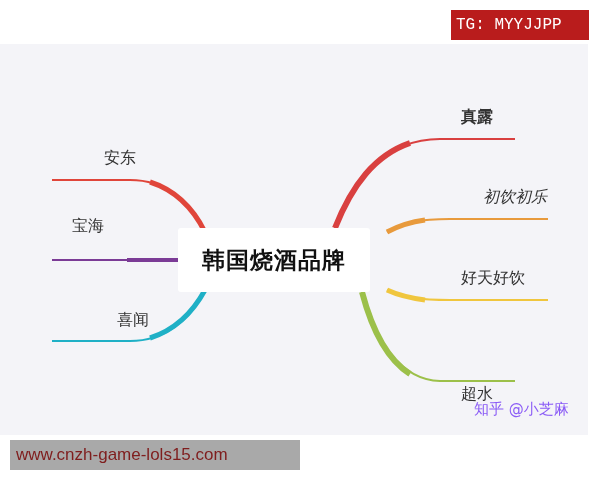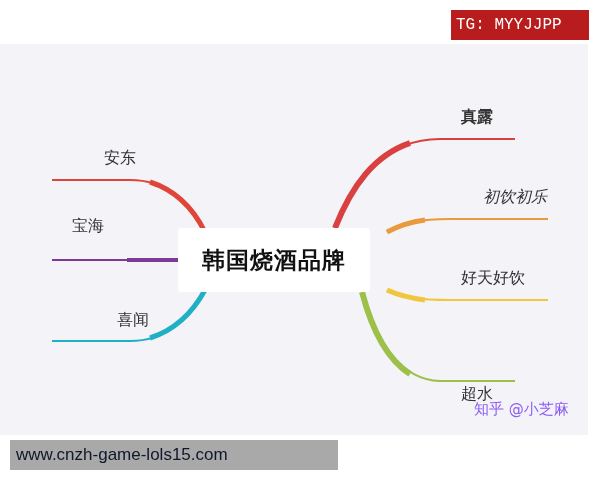--- a/index.html
+++ b/index.html
@@ -23,22 +23,22 @@
     .leaf {
       position: absolute; font-size: 16px; color: #333333; white-space: nowrap;
     }
     .watermark-top {
       position: absolute; left: 451px; top: 10px; width: 138px; height: 30px;
       background: #b91c1c; color: #ffffff; font-size: 16px;
       font-family: Liberation Mono, monospace;
       display: flex; align-items: center; padding-left: 5px; box-sizing: border-box;
     }
     .watermark-bottom {
-      position: absolute; left: 10px; top: 440px; width: 328px; height: 30px;
-      background: #a9a9a9; color: #0f172a; font-size: 17px;
+      position: absolute; left: 10px; top: 440px; width: 290px; height: 30px;
+      background: #a9a9a9; color: #7f1d1d; font-size: 17px;
       font-family: "Liberation Sans", sans-serif;
       display: flex; align-items: center; padding-left: 6px; box-sizing: border-box;
     }
     .credit {
       position: absolute; left: 474px; top: 400px; font-size: 15px; color: #8b5cf6;
     }
   </style>
 </head>
 <body>
 

